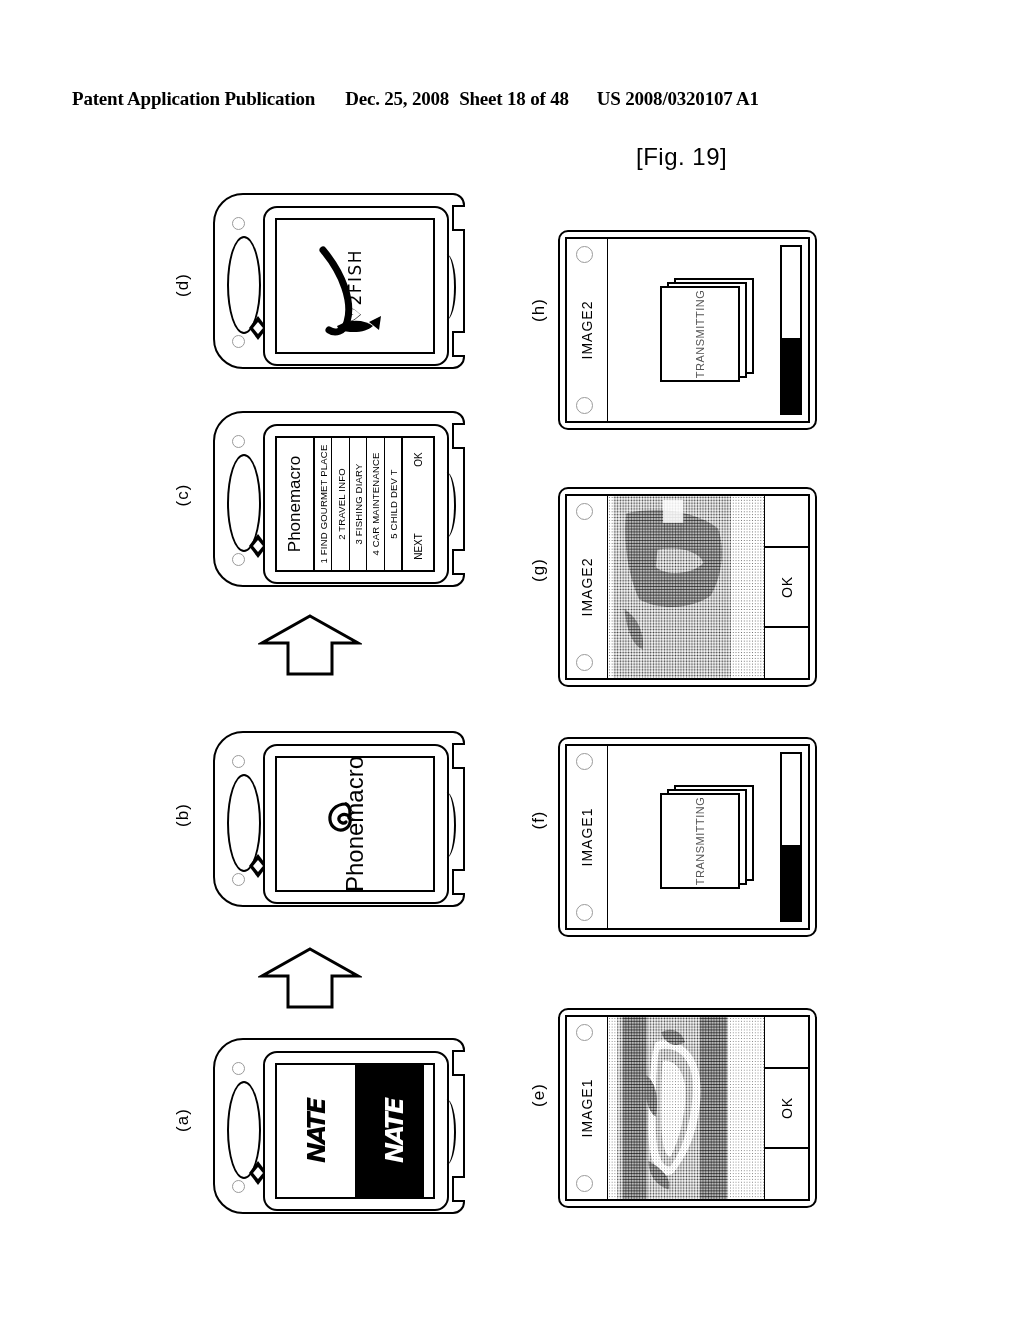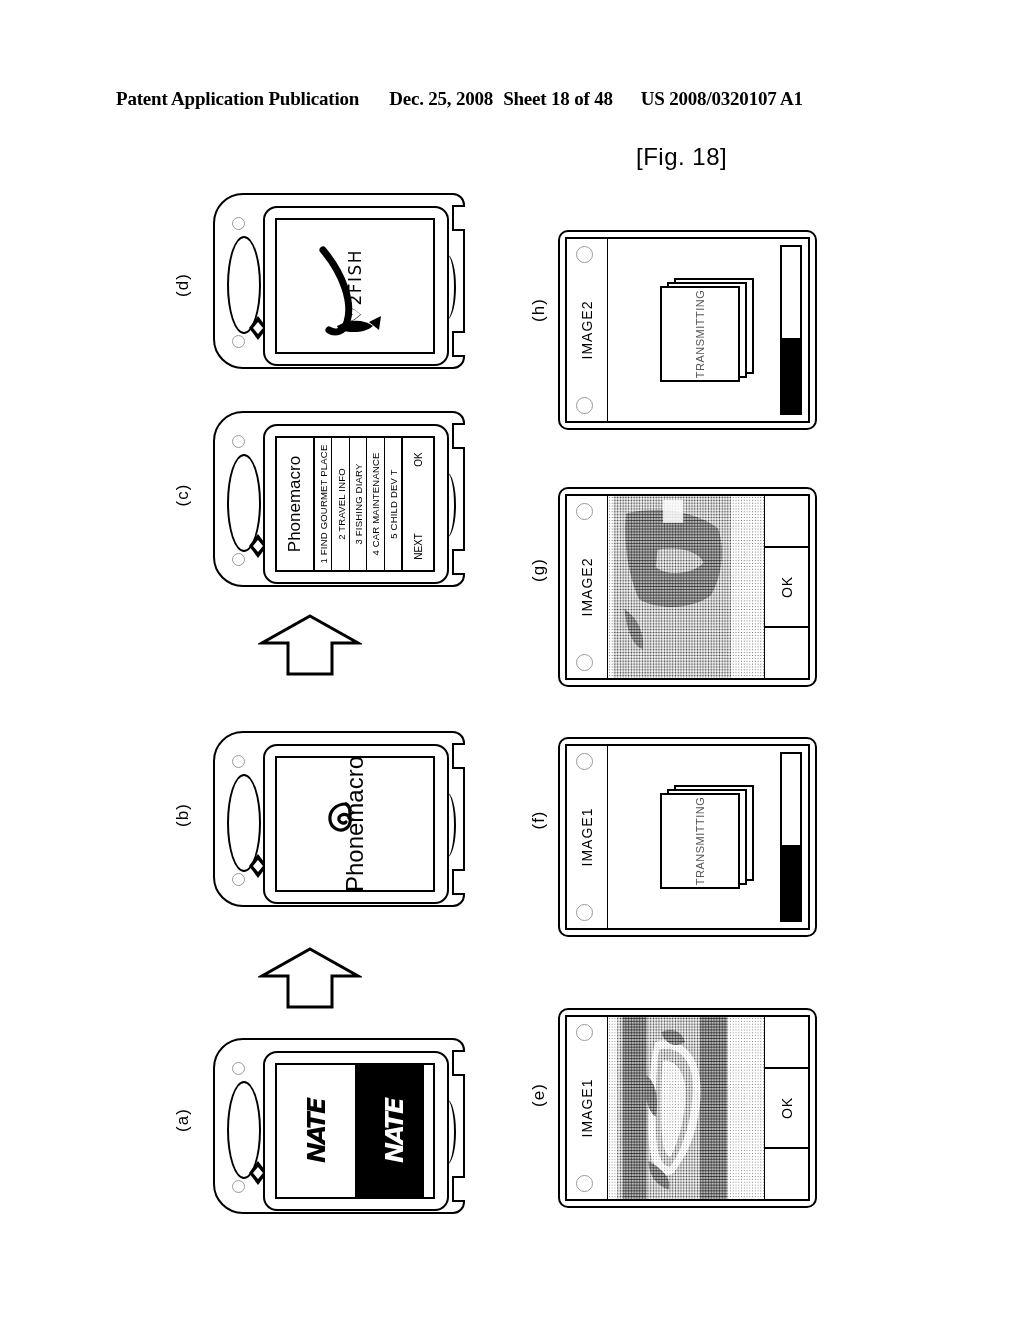--- a/index.html
+++ b/index.html
@@ -22,21 +22,21 @@
     top: 88px;
     left: 0;
     width: 1024px;
     font-family: "Liberation Serif", serif;
     font-weight: bold;
     font-size: 19px;
     letter-spacing: -0.2px;
     white-space: nowrap;
   }
   .pub-header .hdr-inner {
-    margin-left: 116px;
+    margin-left: 72px;
   }
   .hdr-gap-a { display: inline-block; width: 30px; }
   .hdr-gap-b { display: inline-block; width: 10px; }
   .hdr-gap-c { display: inline-block; width: 28px; }
 
   
   .fig-label {
     position: absolute;
     top: 143px;
     left: 636px;
@@ -370,21 +370,21 @@
 </style>
 </head>
 <body>
 
 <div class="pub-header">
   <div class="hdr-inner">
     <span>Patent Application Publication</span><span class="hdr-gap-a"></span><span>Dec. 25, 2008</span><span class="hdr-gap-b"></span><span>Sheet 18 of 48</span><span class="hdr-gap-c"></span><span>US 2008/0320107 A1</span>
   </div>
 </div>
 
-<div class="fig-label">[Fig. 18]</div>
+<div class="fig-label">[Fig. 19]</div>
 
 <div class="panel-letter" style="left:156px; top:275px;"><span>(d)</span></div>
 <div class="phone" style="left:205px; top:190px;">
   <div class="phone-body">
     <div class="spk-hole s-top"></div>
     <div class="spk-hole s-bot"></div>
     <div class="dpad-ring">
         <div class="dpad-center"></div>
       </div>
     <div class="phone-bezel">

